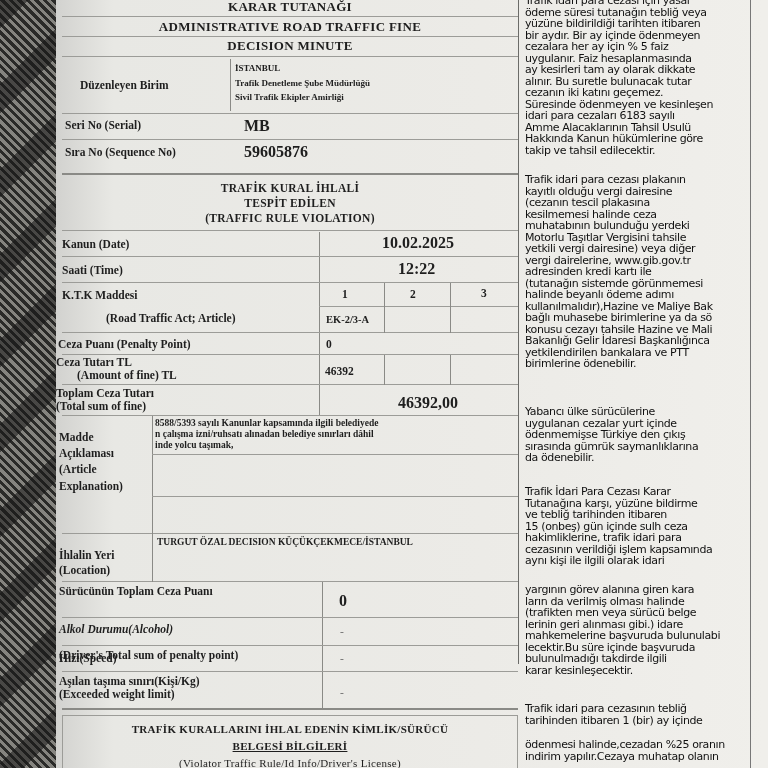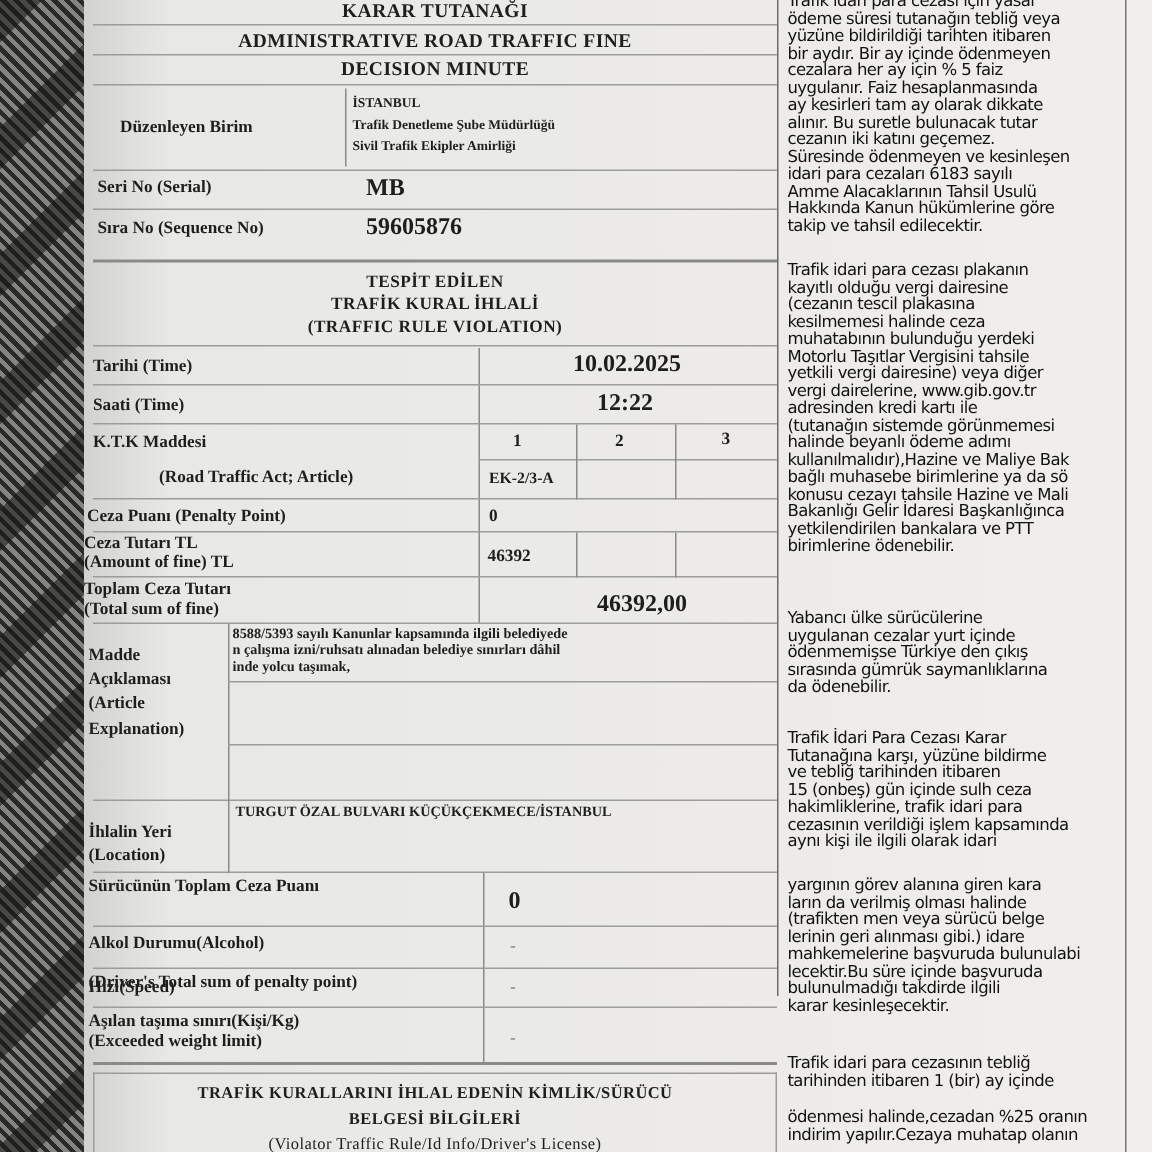--- a/index.html
+++ b/index.html
@@ -85,29 +85,29 @@
     <span class="lbl" style="left:3px;top:5px;">Seri No (Serial)</span>
     <span class="val" style="left:182px;top:3px;">MB</span>
   </div>
 
   <div class="row" style="top:140px;height:35px;border-bottom:2px solid #8a8a86;">
     <span class="lbl" style="left:3px;top:6px;">Sıra No (Sequence No)</span>
     <span class="val" style="left:182px;top:3px;">59605876</span>
   </div>
 
   <div class="row center hdr" style="top:178px;height:53px;font-size:11.5px;line-height:15px;padding-top:3px;">
+    <div>TRAFİK KURAL İHLALİ</div>
     <div>TESPİT EDİLEN</div>
-    <div>TRAFİK KURAL İHLALİ</div>
     <div>(TRAFFIC RULE VIOLATION)</div>
   </div>
 
   <div class="vline" style="left:257px;top:232px;height:184px;"></div>
 
   <div class="row" style="top:231px;height:26px;">
-    <span class="lbl" style="left:0px;top:7px;">Tarihi (Time)</span>
+    <span class="lbl" style="left:0px;top:7px;">Kanun (Date)</span>
     <span class="val" style="left:320px;top:3px;">10.02.2025</span>
   </div>
 
   <div class="row" style="top:257px;height:26px;">
     <span class="lbl" style="left:0px;top:7px;">Saati (Time)</span>
     <span class="val" style="left:336px;top:3px;">12:22</span>
   </div>
 
   <div class="row" style="top:283px;height:50px;">
     <span class="lbl" style="left:0px;top:6px;">K.T.K Maddesi</span>
@@ -123,21 +123,21 @@
     <span class="lbl" style="left:396px;top:30px;"></span>
   </div>
 
   <div class="row" style="top:333px;height:22px;">
     <span class="lbl" style="left:-4px;top:5px;">Ceza Puanı (Penalty Point)</span>
     <span class="lbl" style="left:264px;top:5px;">0</span>
   </div>
 
   <div class="row" style="top:355px;height:30px;">
     <span class="lbl" style="left:-6px;top:1px;">Ceza Tutarı TL</span>
-    <span class="lbl" style="left:-6px;top:14px;">(Amount of fine) TL</span>
+    <span class="lbl" style="left:-6px;top:14px;padding-left:21px;">(Amount of fine) TL</span>
     <div class="vline" style="left:322px;top:0;height:30px;"></div>
     <div class="vline" style="left:388px;top:0;height:30px;"></div>
     <span class="lbl" style="left:263px;top:10px;">46392</span>
     <span class="lbl" style="left:330px;top:10px;"></span>
     <span class="lbl" style="left:396px;top:10px;"></span>
   </div>
 
   <div class="row" style="top:385px;height:31px;">
     <span class="lbl" style="left:-6px;top:2px;">Toplam Ceza Tutarı</span>
     <span class="lbl" style="left:-6px;top:15px;">(Total sum of fine)</span>
@@ -154,49 +154,49 @@
 n çalışma izni/ruhsatı alınadan belediye sınırları dâhil
 inde yolcu taşımak,</span>
     <div class="hline" style="left:90px;top:38px;width:366px;"></div>
     <div class="hline" style="left:90px;top:80px;width:366px;"></div>
   </div>
 
   <div class="row" style="top:534px;height:48px;">
     <div class="vline" style="left:90px;top:0;height:48px;"></div>
     <span class="lbl" style="left:-3px;top:15px;">İhlalin Yeri</span>
     <span class="lbl" style="left:-3px;top:30px;">(Location)</span>
-    <span class="lbl" style="left:95px;top:2px;font-size:9.5px;">TURGUT ÖZAL BULVARI KÜÇÜKÇEKMECE/İSTANBUL</span>
+    <span class="lbl" style="left:95px;top:2px;font-size:9.5px;">TURGUT ÖZAL DECISION KÜÇÜKÇEKMECE/İSTANBUL</span>
   </div>
 
   <div class="vline" style="left:260px;top:582px;height:128px;"></div>
   <div class="row" style="top:582px;height:36px;">
     <span class="lbl" style="left:-3px;top:3px;">Sürücünün Toplam Ceza Puanı</span>
     <span class="lbl" style="left:-3px;top:19px;margin-top:48px;">(Driver's Total sum of penalty point)</span>
     <span class="val" style="left:277px;top:10px;">0</span>
   </div>
 
   <div class="row" style="top:618px;height:28px;">
-    <span class="lbl" style="left:-3px;top:5px;">Alkol Durumu(Alcohol)</span>
+    <span class="lbl" style="left:-3px;top:5px;font-style:italic;">Alkol Durumu(Alcohol)</span>
     <span class="lbl" style="left:278px;top:7px;font-weight:normal;color:#777;">-</span>
   </div>
 
   <div class="row" style="top:646px;height:26px;">
     <span class="lbl" style="left:-3px;top:6px;">Hızı(Speed)</span>
     <span class="lbl" style="left:278px;top:6px;font-weight:normal;color:#777;">-</span>
   </div>
 
   <div class="row" style="top:672px;height:38px;border-bottom:2px solid #8a8a86;">
     <span class="lbl" style="left:-3px;top:3px;">Aşılan taşıma sınırı(Kişi/Kg)</span>
     <span class="lbl" style="left:-3px;top:16px;">(Exceeded weight limit)</span>
     <span class="lbl" style="left:278px;top:14px;font-weight:normal;color:#777;">-</span>
   </div>
 
   <div class="row center hdr" style="top:715px;height:53px;border:1px solid #9c9c98;border-bottom:none;line-height:17px;padding-top:5px;font-size:11px;">
     <div>TRAFİK KURALLARINI İHLAL EDENİN KİMLİK/SÜRÜCÜ</div>
-    <div style="">BELGESİ BİLGİLERİ</div>
+    <div style="text-decoration:underline;">BELGESİ BİLGİLERİ</div>
     <div style="font-weight:normal;">(Violator Traffic Rule/Id Info/Driver's License)</div>
   </div>
 </div>
 
 <div class="right-col">
   <div class="note" style="top:-5px;">Trafik idari para cezası için yasal
 ödeme süresi tutanağın tebliğ veya
 yüzüne bildirildiği tarihten itibaren
 bir aydır. Bir ay içinde ödenmeyen
 cezalara her ay için % 5 faiz

